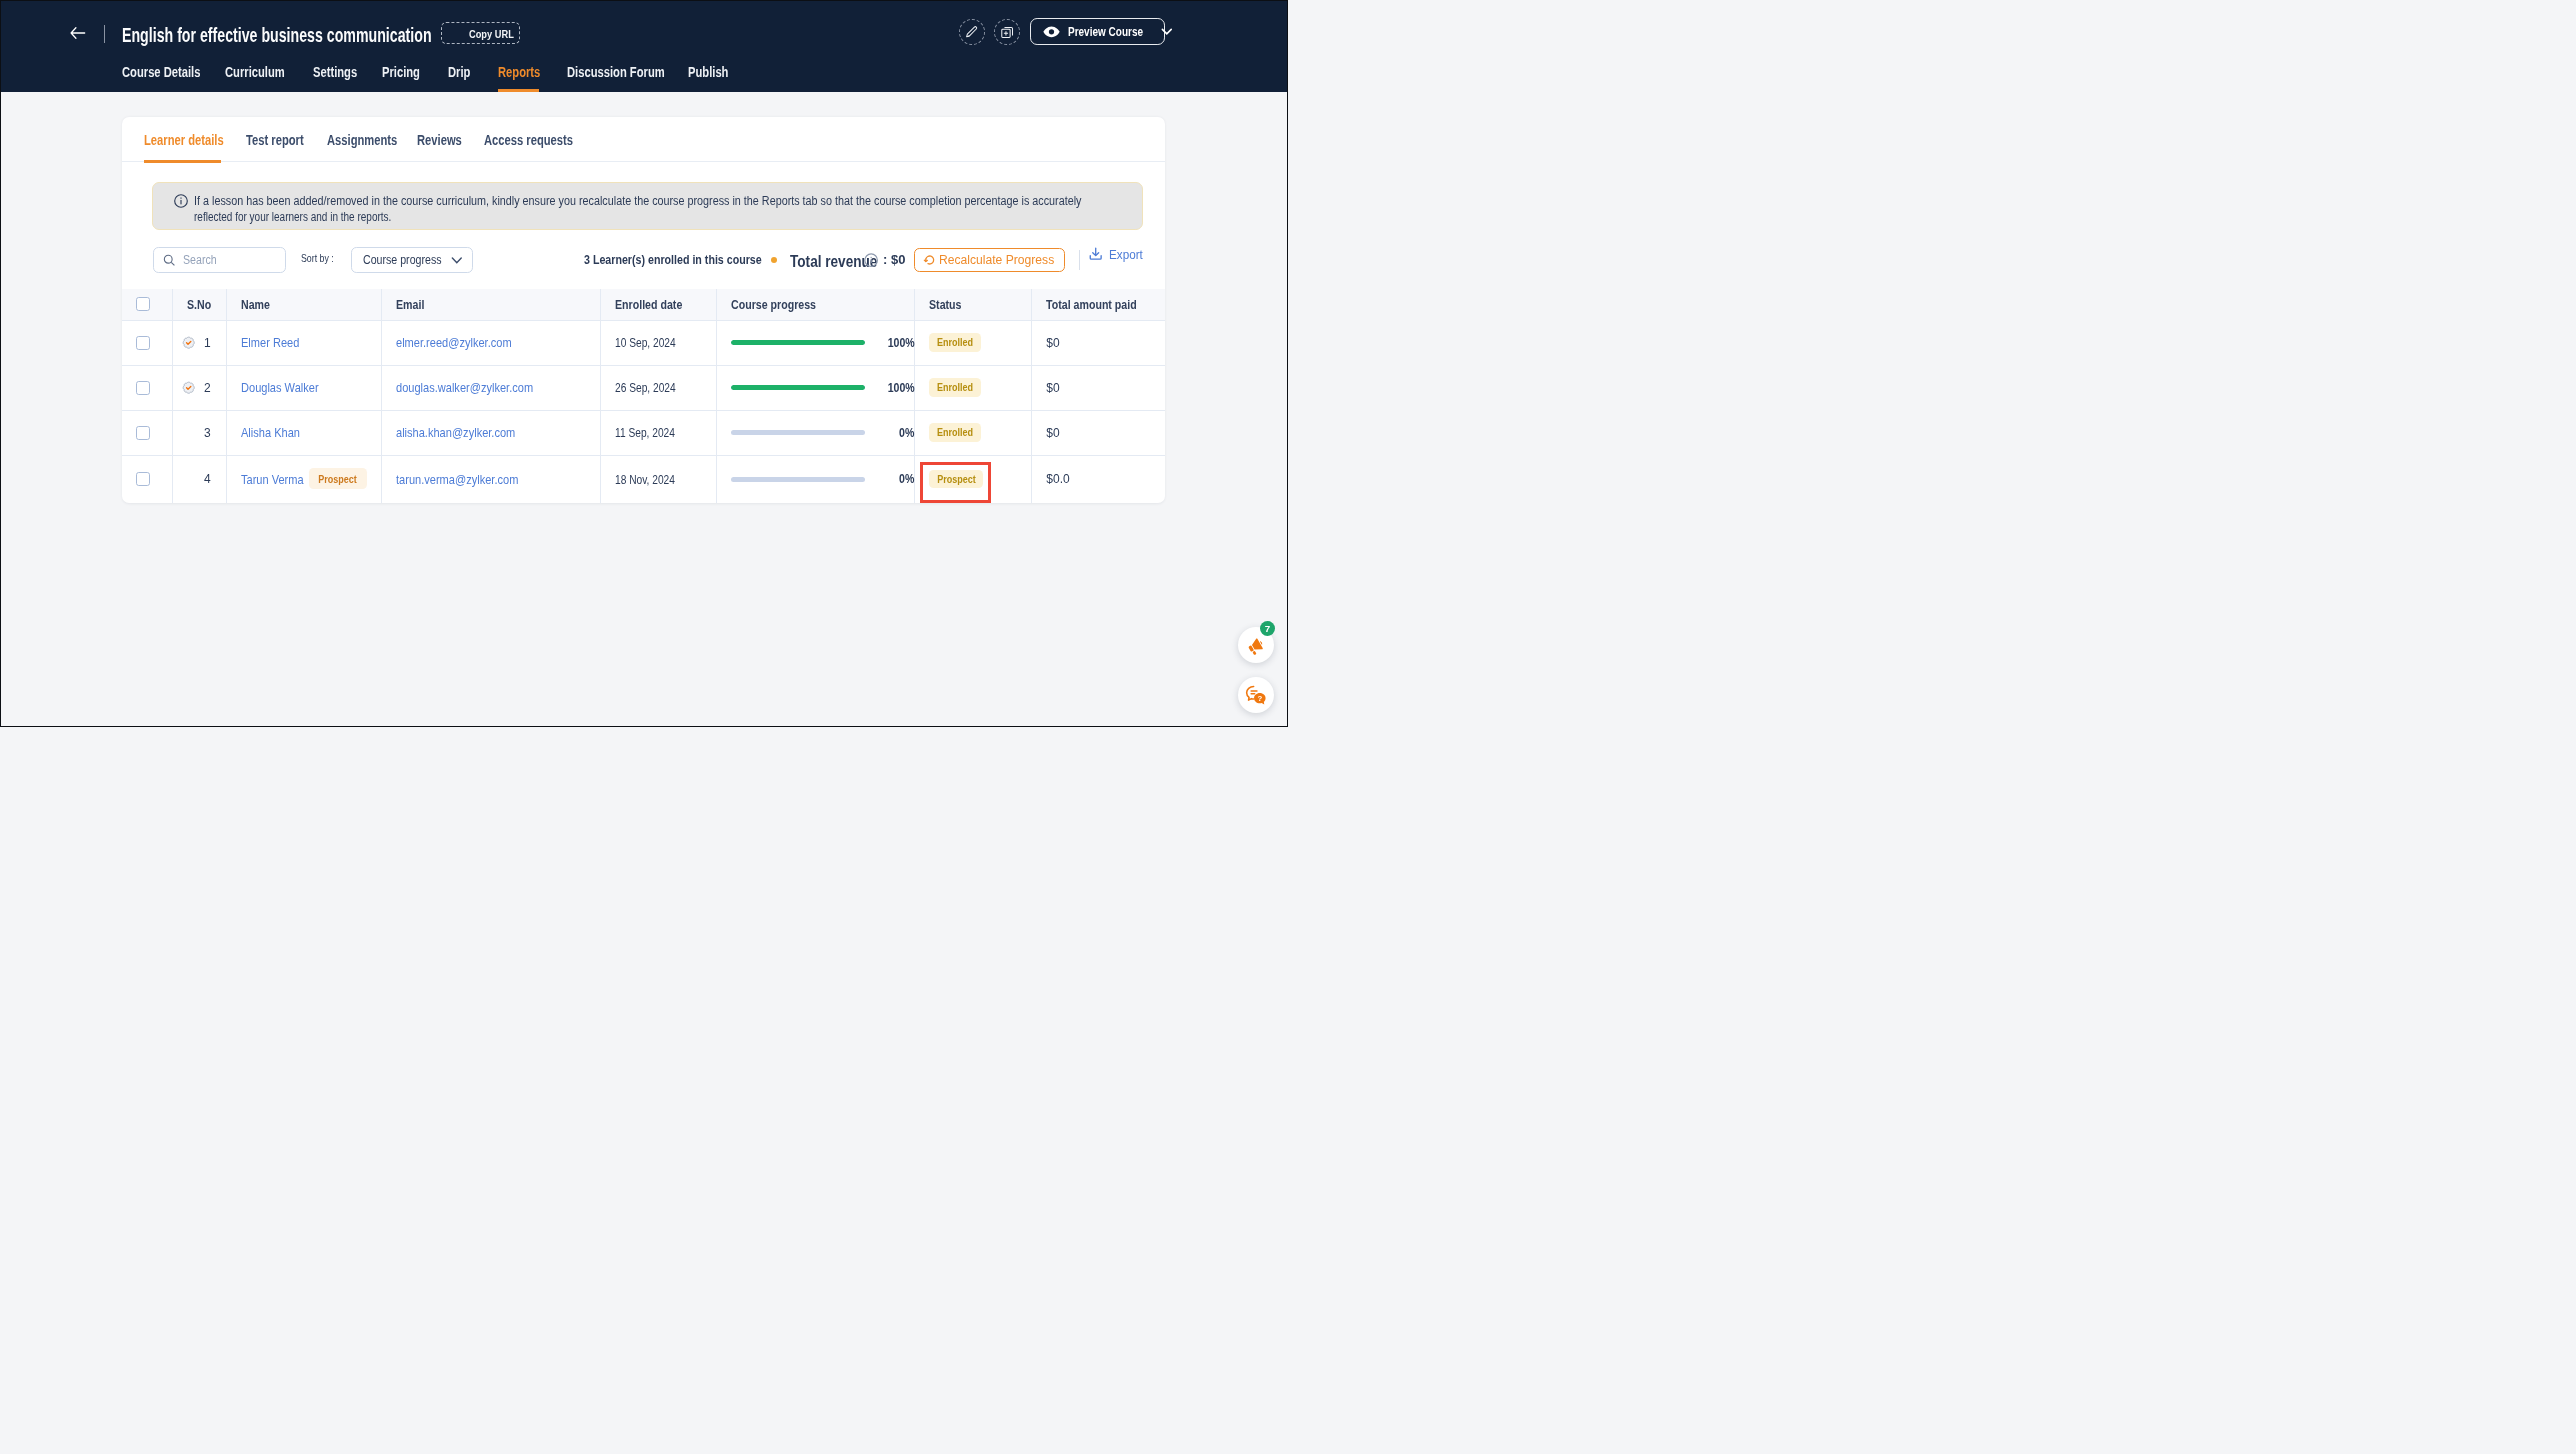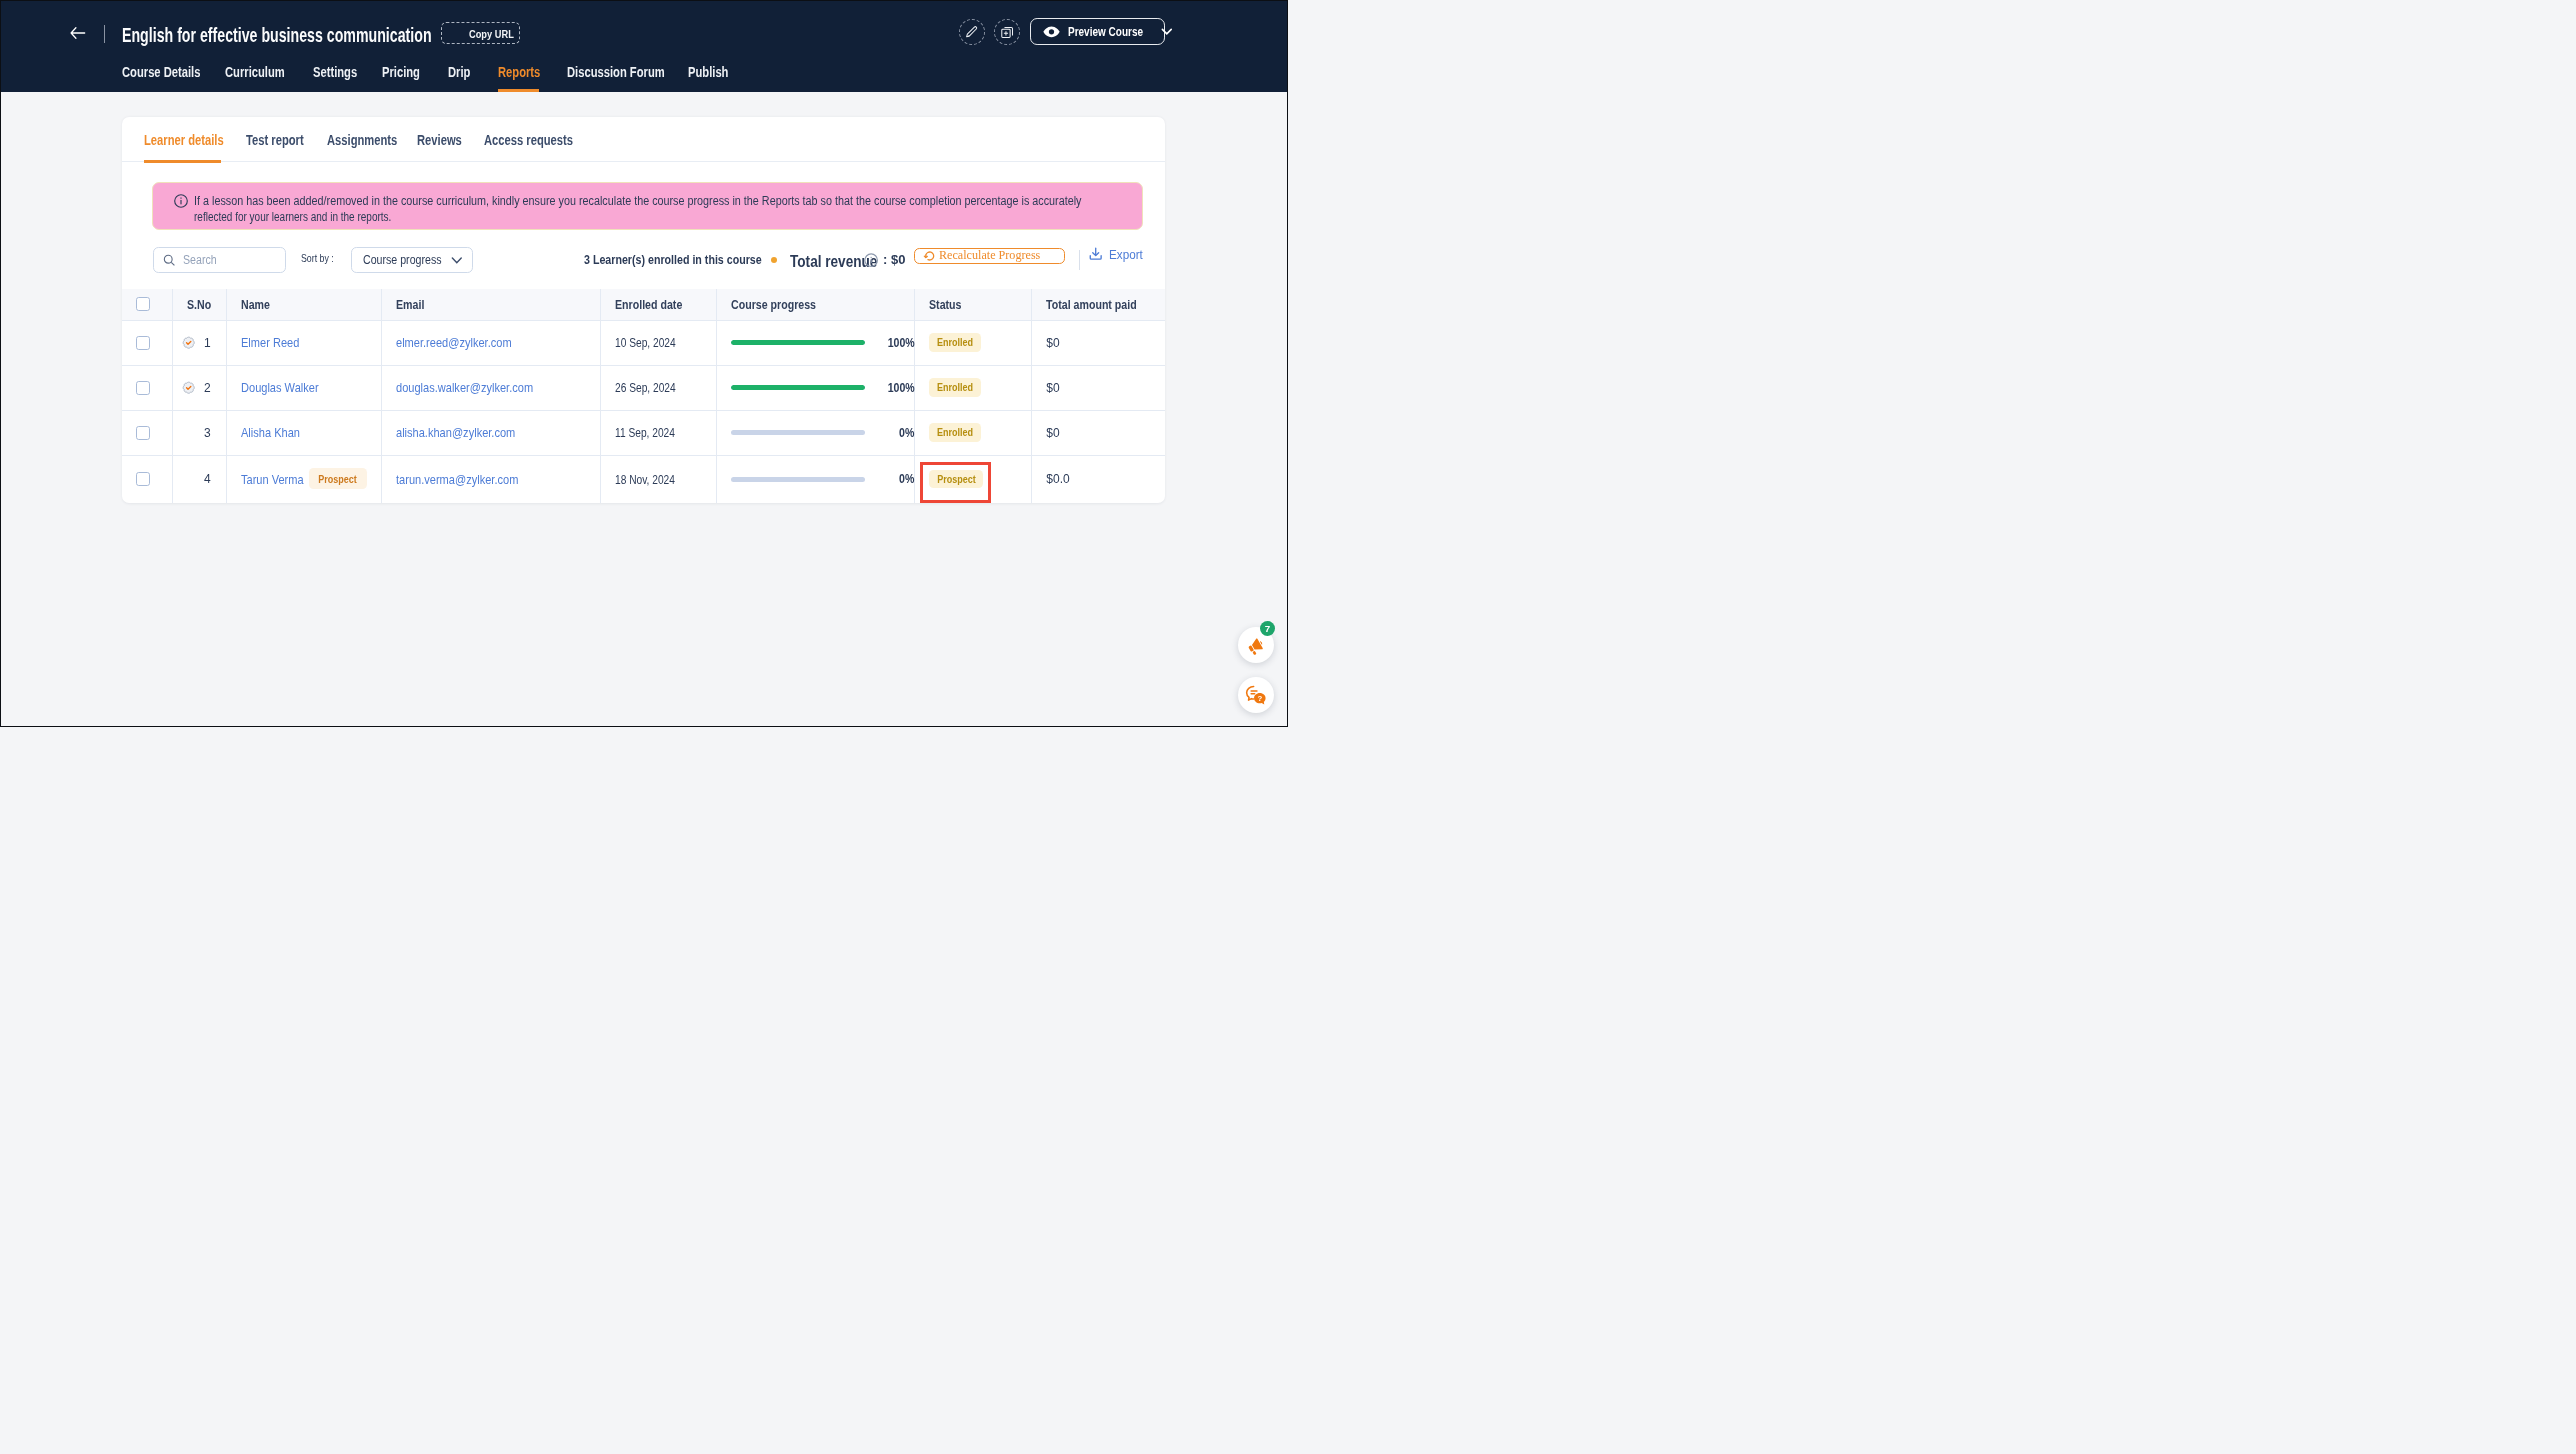--- a/index.html
+++ b/index.html
@@ -24,38 +24,38 @@
   .navitem.act { color:#ef8b2b; }
   .navu { position:absolute; top:89px; height:3.1px; background:#ef8b2b; }
 
   
   .card { position:absolute; left:122px; top:117px; width:1043px; height:386px; background:#fff; border-radius:7.1px; box-shadow:0 0.9px 2.7px rgba(30,40,70,.07); }
   .tabsbar { position:absolute; left:0; top:0; width:100%; height:45px; border-bottom:0.9px solid #e8edf4; }
   .tab { position:absolute; top:15px; font-size:14px; font-weight:bold; color:#3c4d6b; transform:scaleX(.8); transform-origin:0 50%; white-space:nowrap; }
   .tab.act { color:#ef8b2b; }
   .tabu { position:absolute; left:22px; top:43px; width:77px; height:3.1px; background:#ef8b2b; }
 
-  .banner { position:absolute; left:29.5px; top:65px; width:991px; height:48px; background:#f9a8d4; border:0.9px solid #f0e2ba; border-radius:7.1px; font-size:12.5px; color:#2c3b57; }
+  .banner { position:absolute; left:29.5px; top:65px; width:991px; height:48px; background:#e5e5e5; border:0.9px solid #f0e2ba; border-radius:7.1px; font-size:12.5px; color:#2c3b57; }
   .banner .bi { position:absolute; left:21.4px; top:10.7px; }
   .bl1 { position:absolute; left:41px; top:10.3px; line-height:16px; }
   .bl2 { position:absolute; left:41px; top:26px; line-height:16px; }
 
   .controls { position:absolute; left:29px; top:130px; width:1014px; height:25.5px; }
   .controls > div { position:absolute; }
   .search { left:2.2px; top:0; width:133px; height:25.5px; border:0.9px solid #cfdaea; border-radius:5.4px; display:flex; align-items:center; padding:0 9px; gap:7.1px; color:#95a3ba; font-size:12.5px; }
   .sortby { left:150px; top:5.4px; font-size:11px; font-weight:normal; color:#2c3b57; }
   .select { left:200px; top:0; width:122px; height:25.5px; border:0.9px solid #cfdaea; border-radius:5.4px; display:flex; align-items:center; padding:0 10.7px; font-size:12.5px; color:#2c3b57; }
   .selchev { position:absolute; right:9.8px; top:9.4px; }
   .st1 { left:433px; top:5.4px; font-size:13px; font-weight:bold; color:#2c3b57; }
   .dot { left:620px; top:9.8px; width:6.3px; height:6.3px; background:#f0a32f; border-radius:50%; }
   .st2 { left:639px; top:5.4px; font-size:17px; font-weight:bold; color:#2c3b57; }
   .revinfo { left:713px; top:5.5px; }
   .st3 { left:732px; top:5.4px; font-size:13px; font-weight:bold; color:#2c3b57; }
   .st4 { left:740px; top:5.4px; font-size:13px; font-weight:bold; color:#2c3b57; }
-  .recalc { left:763px; top:0.9px; width:151px; height:16px; border:0.9px solid #ef8b2b; border-radius:5.4px; display:flex; align-items:center; justify-content:flex-start; padding-left:8px; gap:3.6px; color:#ef8b2b; font-size:12.5px; background:#fff; white-space:nowrap;font-family:Liberation Serif, serif; }
+  .recalc { left:763px; top:0.9px; width:151px; height:24px; border:0.9px solid #ef8b2b; border-radius:5.4px; display:flex; align-items:center; justify-content:flex-start; padding-left:8px; gap:3.6px; color:#ef8b2b; font-size:12.5px; background:#fff; white-space:nowrap; }
   .vsep { left:928px; top:2.7px; width:0.9px; height:20.5px; background:#d9e0eb; }
   .export { left:938px; top:0; height:25.5px; display:flex; align-items:flex-start; gap:6.3px; color:#4d7cd6; font-size:13px; }
 
   
   table { border-collapse:collapse; table-layout:fixed; width:1043px; position:absolute; left:0; top:172px; }
   col.c0{width:50px} col.c1{width:54px} col.c2{width:155px} col.c3{width:219px} col.c4{width:116px} col.c5{width:198px} col.c6{width:117px} col.c7{width:133px}
   th, td { border:0.9px solid #e4eaf3; padding:0 0 0 14px; text-align:left; vertical-align:middle; overflow:visible; }
   table tr > *:first-child { border-left:none; }
   table tr > *:last-child { border-right:none; }
   thead tr { height:31px; background:#f7f8fb; }

